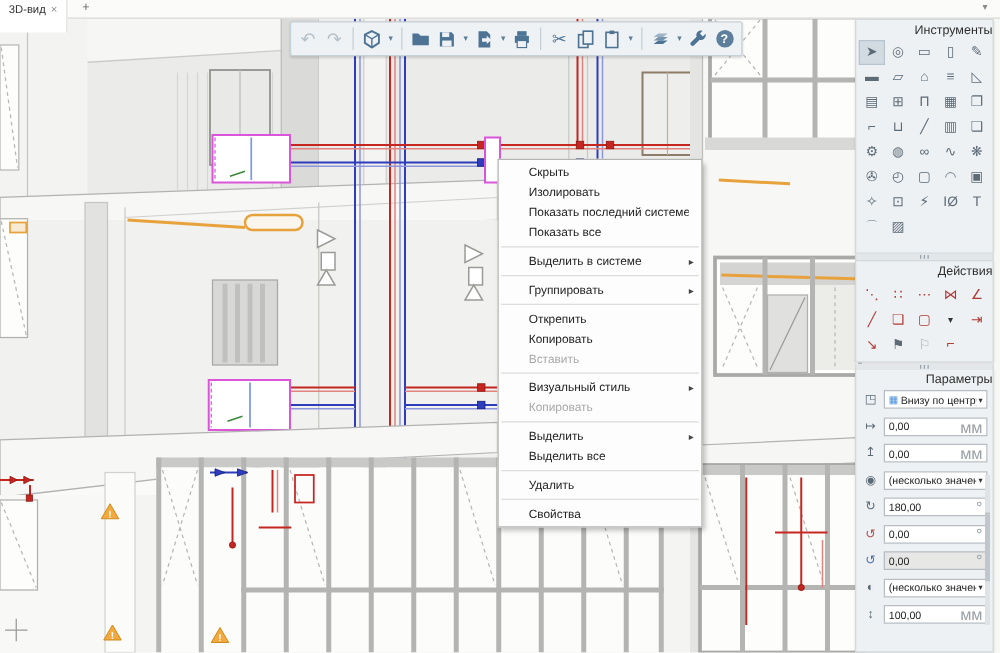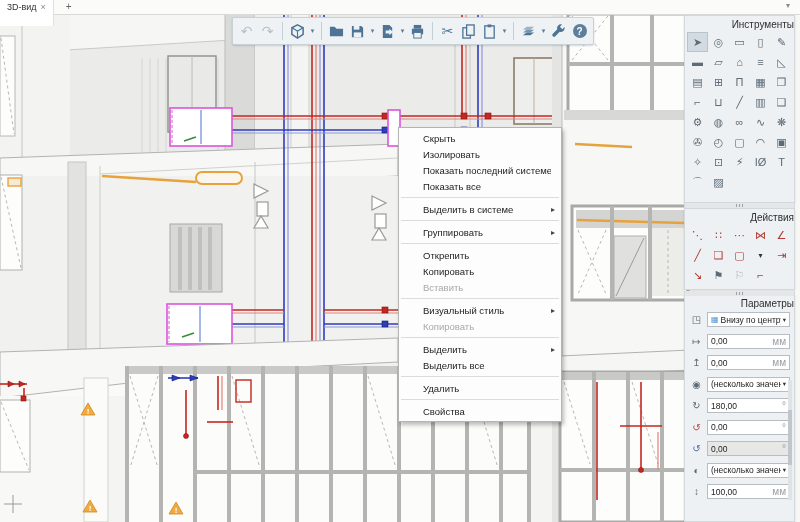--- a/index.html
+++ b/index.html
@@ -72,21 +72,21 @@
   .grip i{display:block;width:1px;height:3px;background:#9aa2a8;}
   
   .prow{display:flex;align-items:center;gap:3px;padding:0 4px;height:17px;margin-bottom:4.5px;}
   .p-icon{width:15px;text-align:center;font-size:10px;color:#5d6b77;flex:none;}
   .p-icon.r6{color:#b05050;}.p-icon.r7{color:#5070b0;}
   .p-icon.badge{font-size:6.5px;border:1px solid #5d6b77;border-radius:2px;padding:0.5px 1px;width:auto;}
   .p-ctrl{flex:1;height:15px;background:#fff;border:1px solid #b7bdc2;display:flex;
     align-items:center;font-size:8.5px;color:#222;padding:0 3px;min-width:0;box-sizing:border-box;}
   .p-ctrl.dis{background:#e7e7e6;}
   .p-val{flex:1;white-space:nowrap;overflow:hidden;}
-  .p-unit{color:#9aa0a5;font-size:10px;margin-left:2px;flex:none;}
+  .p-unit{color:#9aa0a5;font-size:13px;margin-left:2px;flex:none;}
   .p-caret{font-size:6.5px;color:#333;margin-left:2px;flex:none;}
   .p-grid{color:#4a90d9;font-size:8px;margin-right:2px;flex:none;}
   .p-scroll{position:absolute;right:2px;top:85px;width:4px;height:120px;background:#dfe3e6;}
   .p-thumb{position:absolute;left:0;top:30px;width:4px;height:55px;background:#c0c6cb;}
 </style>
 </head>
 <body>
 
 <div class="canvas">
 <svg viewBox="0 0 800 522" width="800" height="522">

